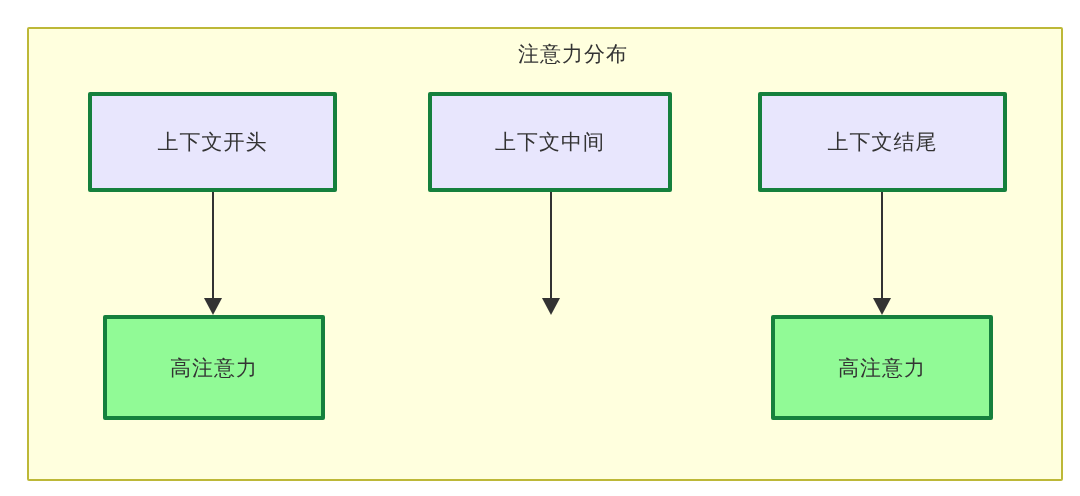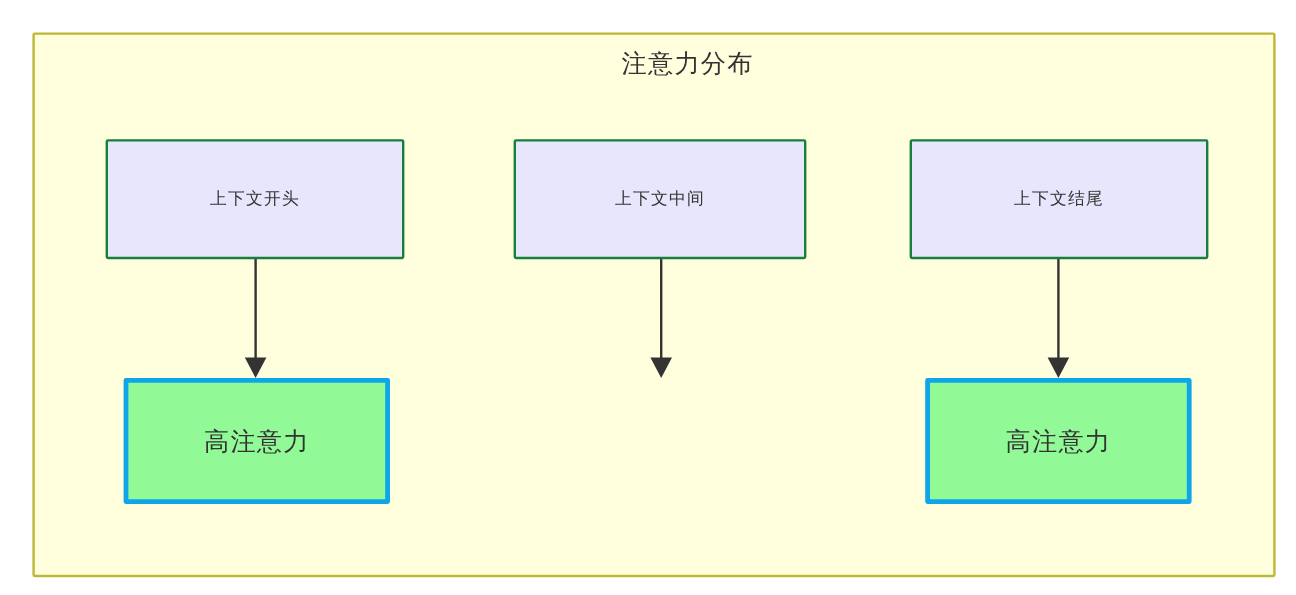--- a/index.html
+++ b/index.html
@@ -57,28 +57,27 @@
     align-items: center;
     justify-content: center;
     text-align: center;
     color: #333333;
     letter-spacing: 1px;
     white-space: nowrap;
   }
 
   .node-context {
     background: #e8e6fd;
-    border: 2px solid #15803d;
+    border: 4px solid #15803d;
     border-radius: 2px;
-    font-size: 14px;
-    margin-top: 24px;
+    font-size: 21px;
   }
 
   .node-attn {
-    border: 4px solid #0ea5e9;
+    border: 4px solid #15803d;
     border-radius: 2px;
     font-size: 21px;
   }
 
   .node-attn.high { background: #91fa96; }
   .node-attn.low  { background: #fa9096; }
 
   
   #node-ctx-start  { left: 88px;  top: 92px;  width: 249px; height: 100px; }
   #node-ctx-middle { left: 428px; top: 92px;  width: 244px; height: 100px; }

